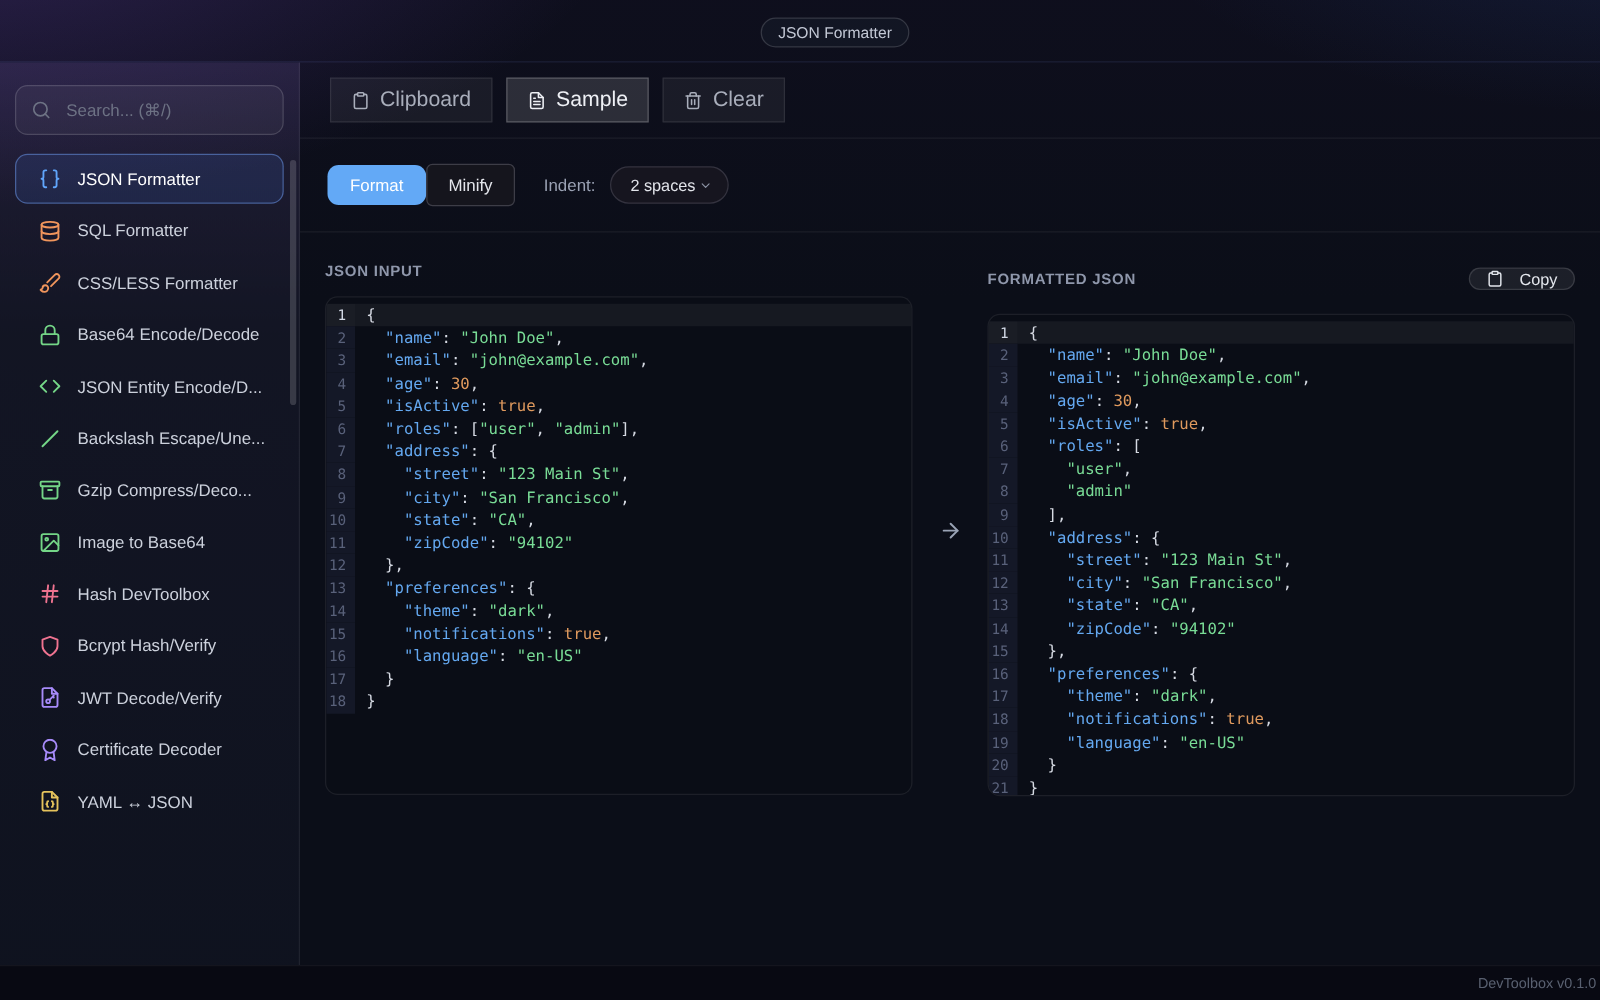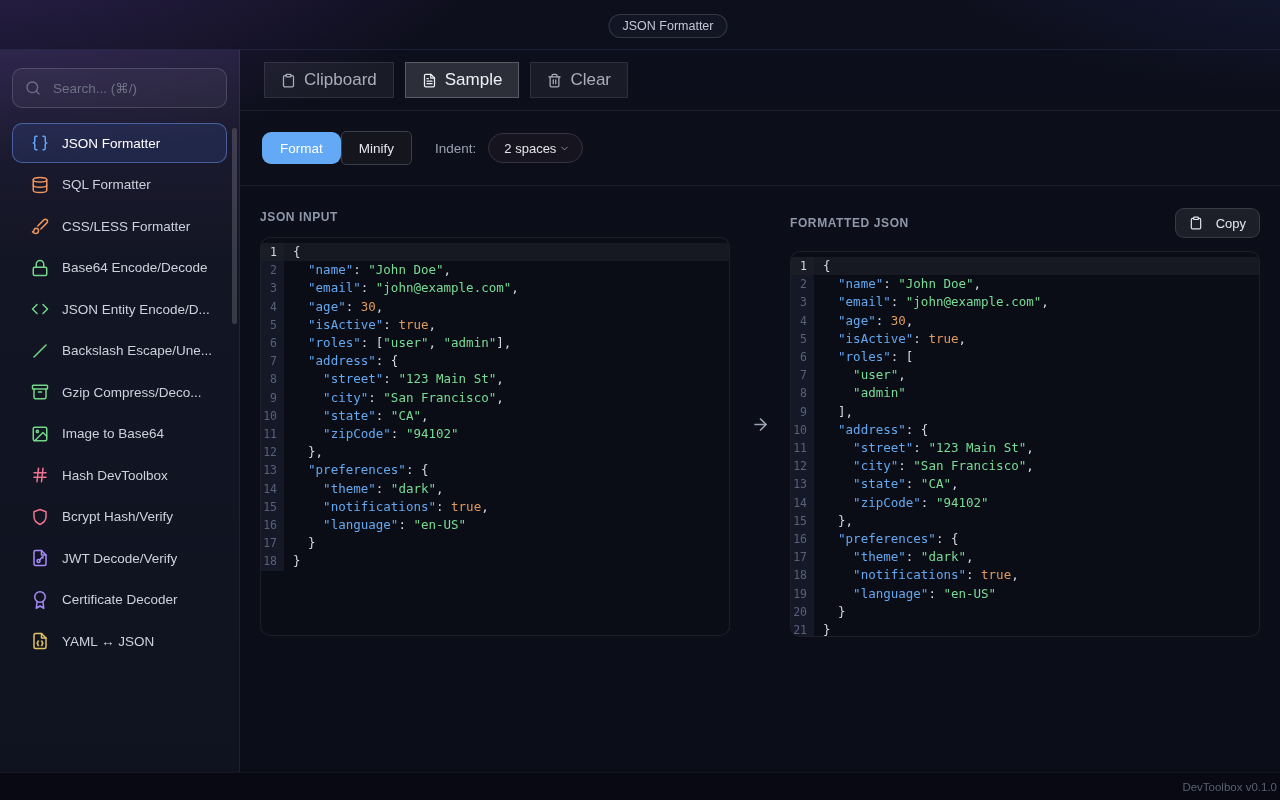--- a/index.html
+++ b/index.html
@@ -58,21 +58,21 @@
   .indent-select{margin-left:12px;height:30px;padding:0 12px 0 15px;border-radius:15px;cursor:pointer;
        border:1px solid #34333f;background:#16151f;color:#e2e4ea;font-size:13px;
        display:inline-flex;align-items:center;gap:3px;}
   .indent-select svg{width:11px;height:11px;color:#8d94a5;margin-top:1px;}
   
   .content{flex:1;position:relative;display:flex;gap:60px;padding:0 20px;}
   .col{width:470px;flex:0 0 470px;display:flex;flex-direction:column;}
   .panel-label{font-size:12px;font-weight:bold;letter-spacing:0.6px;color:#8f97ab;}
   .col-left .panel-label{margin-top:24px;margin-bottom:13px;}
   .panel-head{margin-top:22px;margin-bottom:13px;height:30px;display:flex;align-items:center;justify-content:space-between;}
-  .btn-copy{display:inline-flex;align-items:center;gap:13px;height:30px;padding:0 13px;
+  .btn-copy{display:inline-flex;align-items:center;gap:13px;height:18px;padding:0 13px;
        border-radius:9px;border:1px solid rgba(255,255,255,0.13);cursor:pointer;
        background:rgba(255,255,255,0.07);color:#e3e6ec;font-size:13px;}
   .btn-copy svg{width:14px;height:14px;}
   .editor{background:#0a0d16;border:1px solid rgba(255,255,255,0.08);border-radius:10px;
        overflow:hidden;font-family:"DejaVu Sans Mono",monospace;font-size:12.5px;padding-top:5px;}
   .editor-input{height:399px;}
   .editor-output{height:386px;}
   .line{display:flex;line-height:18.2px;}
   .ln{flex:0 0 23px;padding-right:7px;text-align:right;background:#141827;color:#59617a;font-size:11.5px;}
   .cd{white-space:pre;padding-left:9px;color:#d6dae3;}

